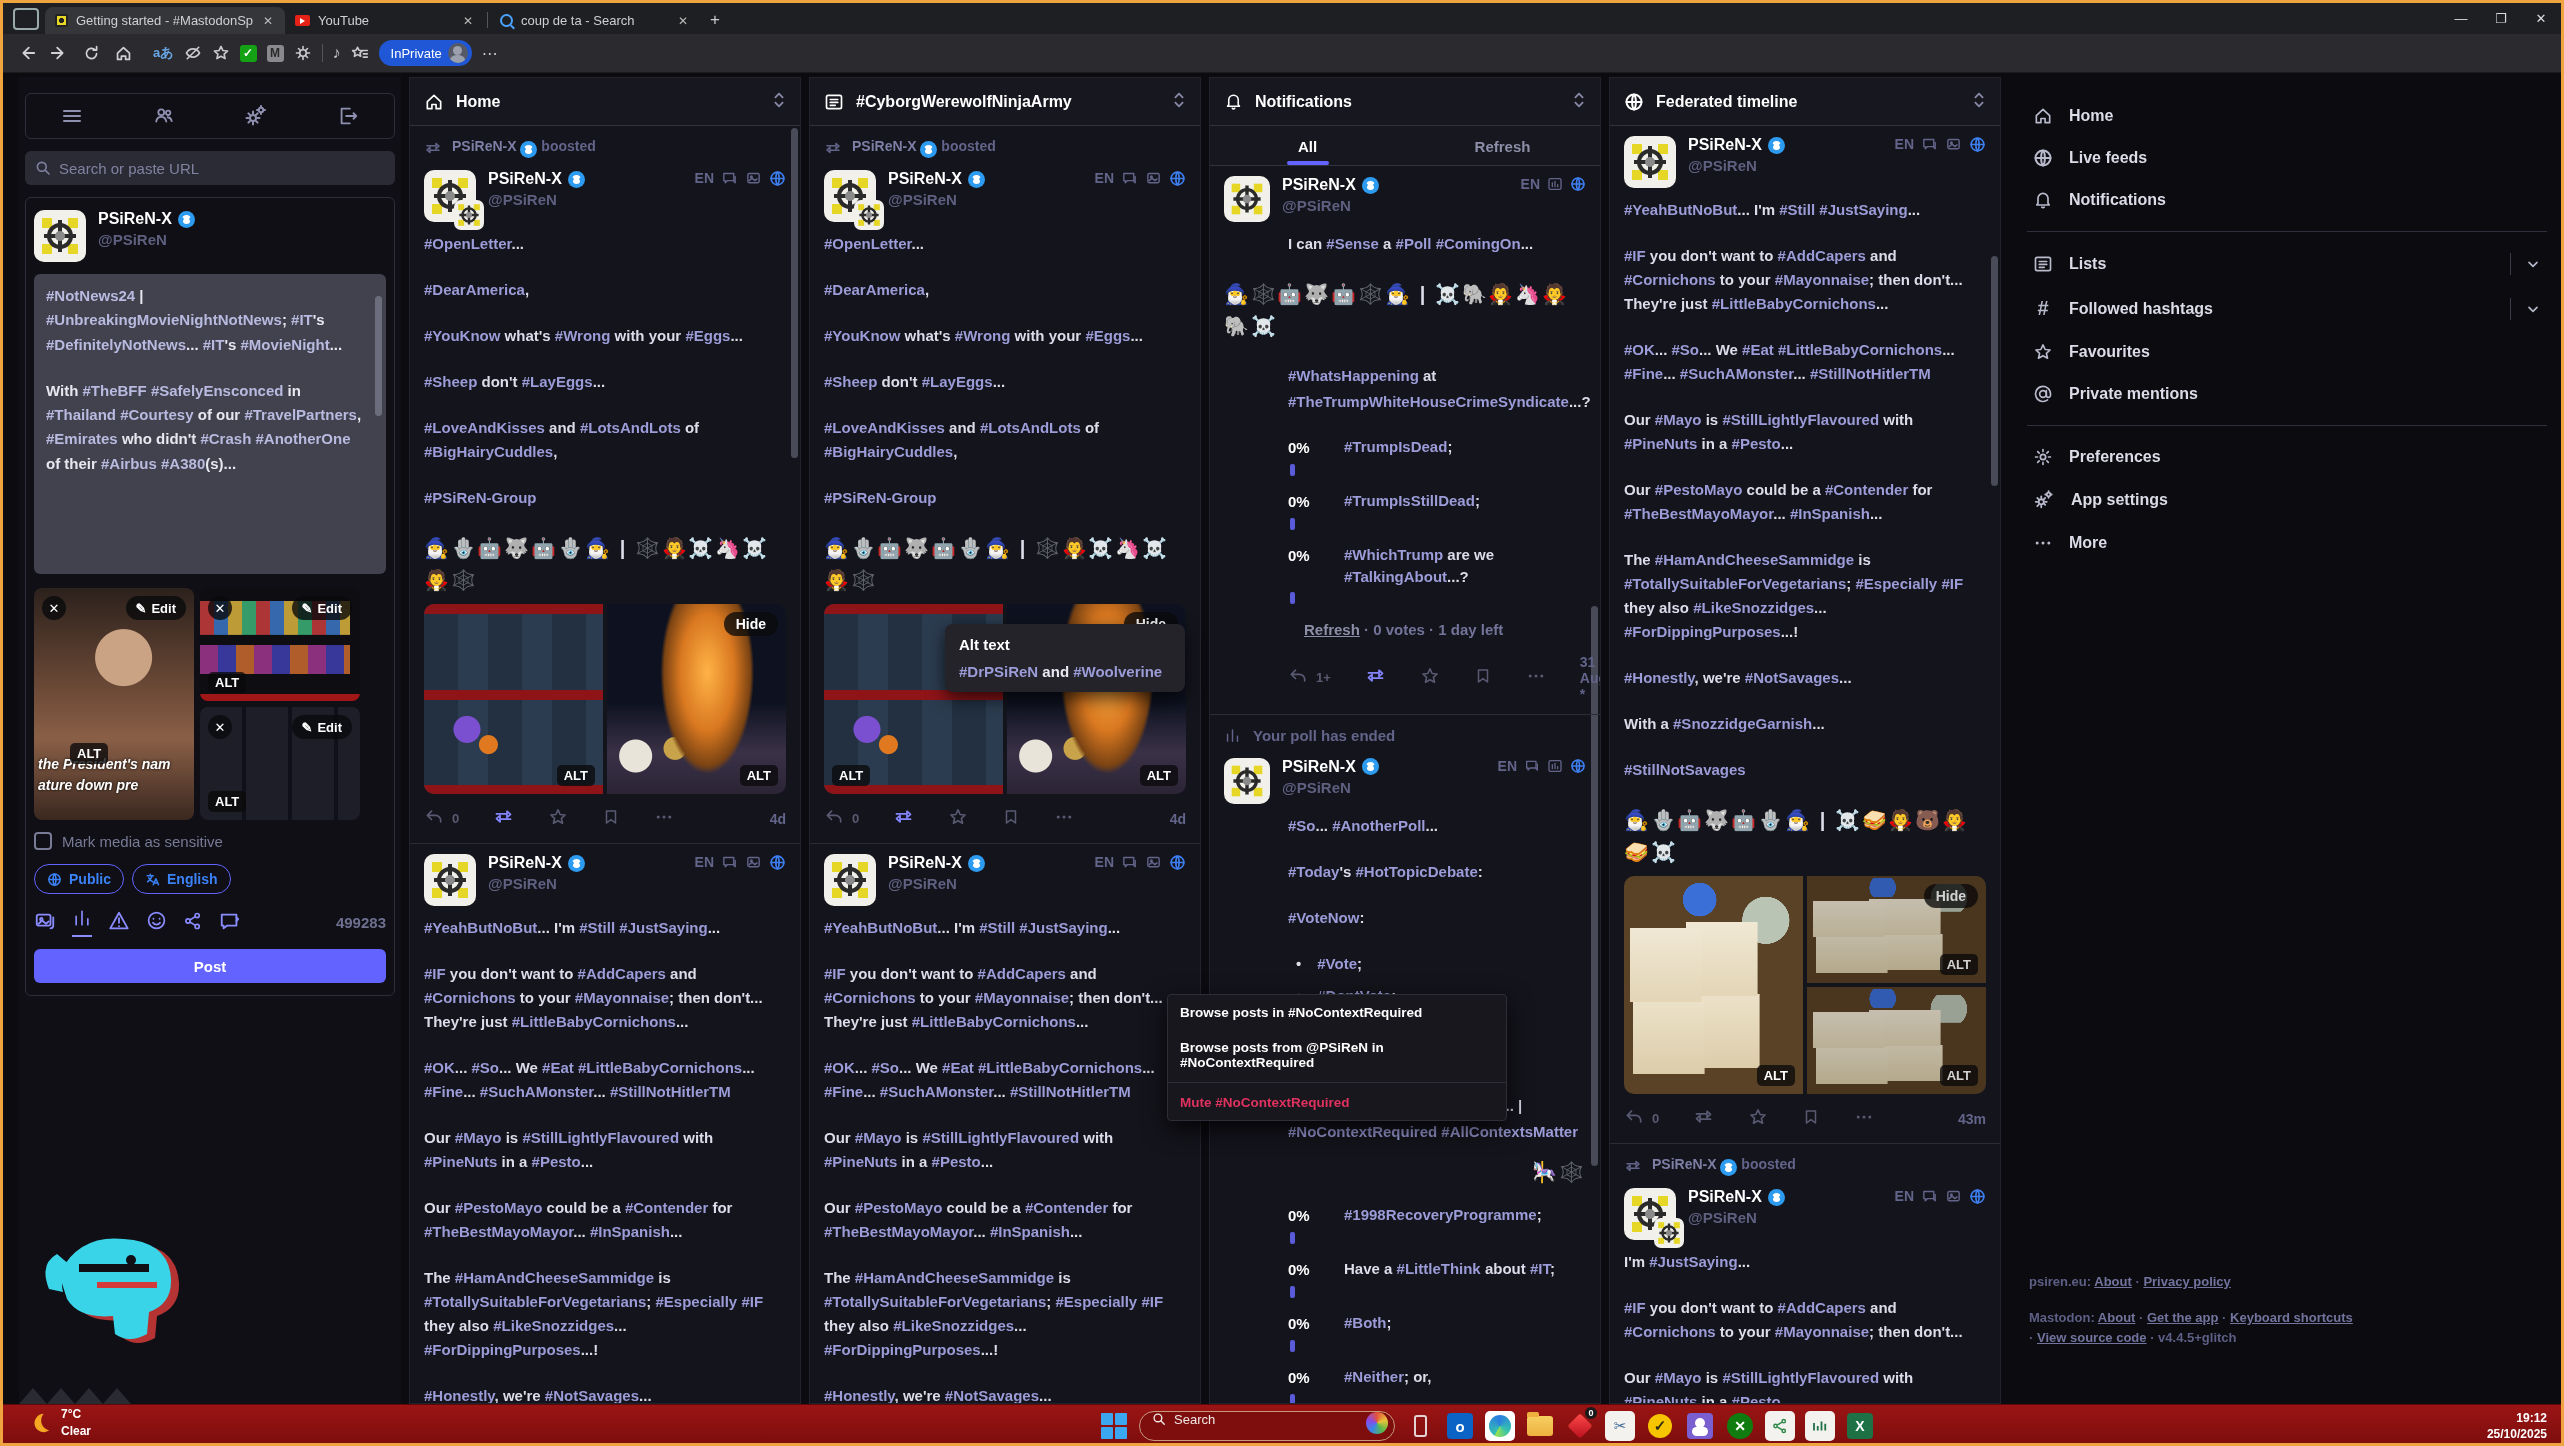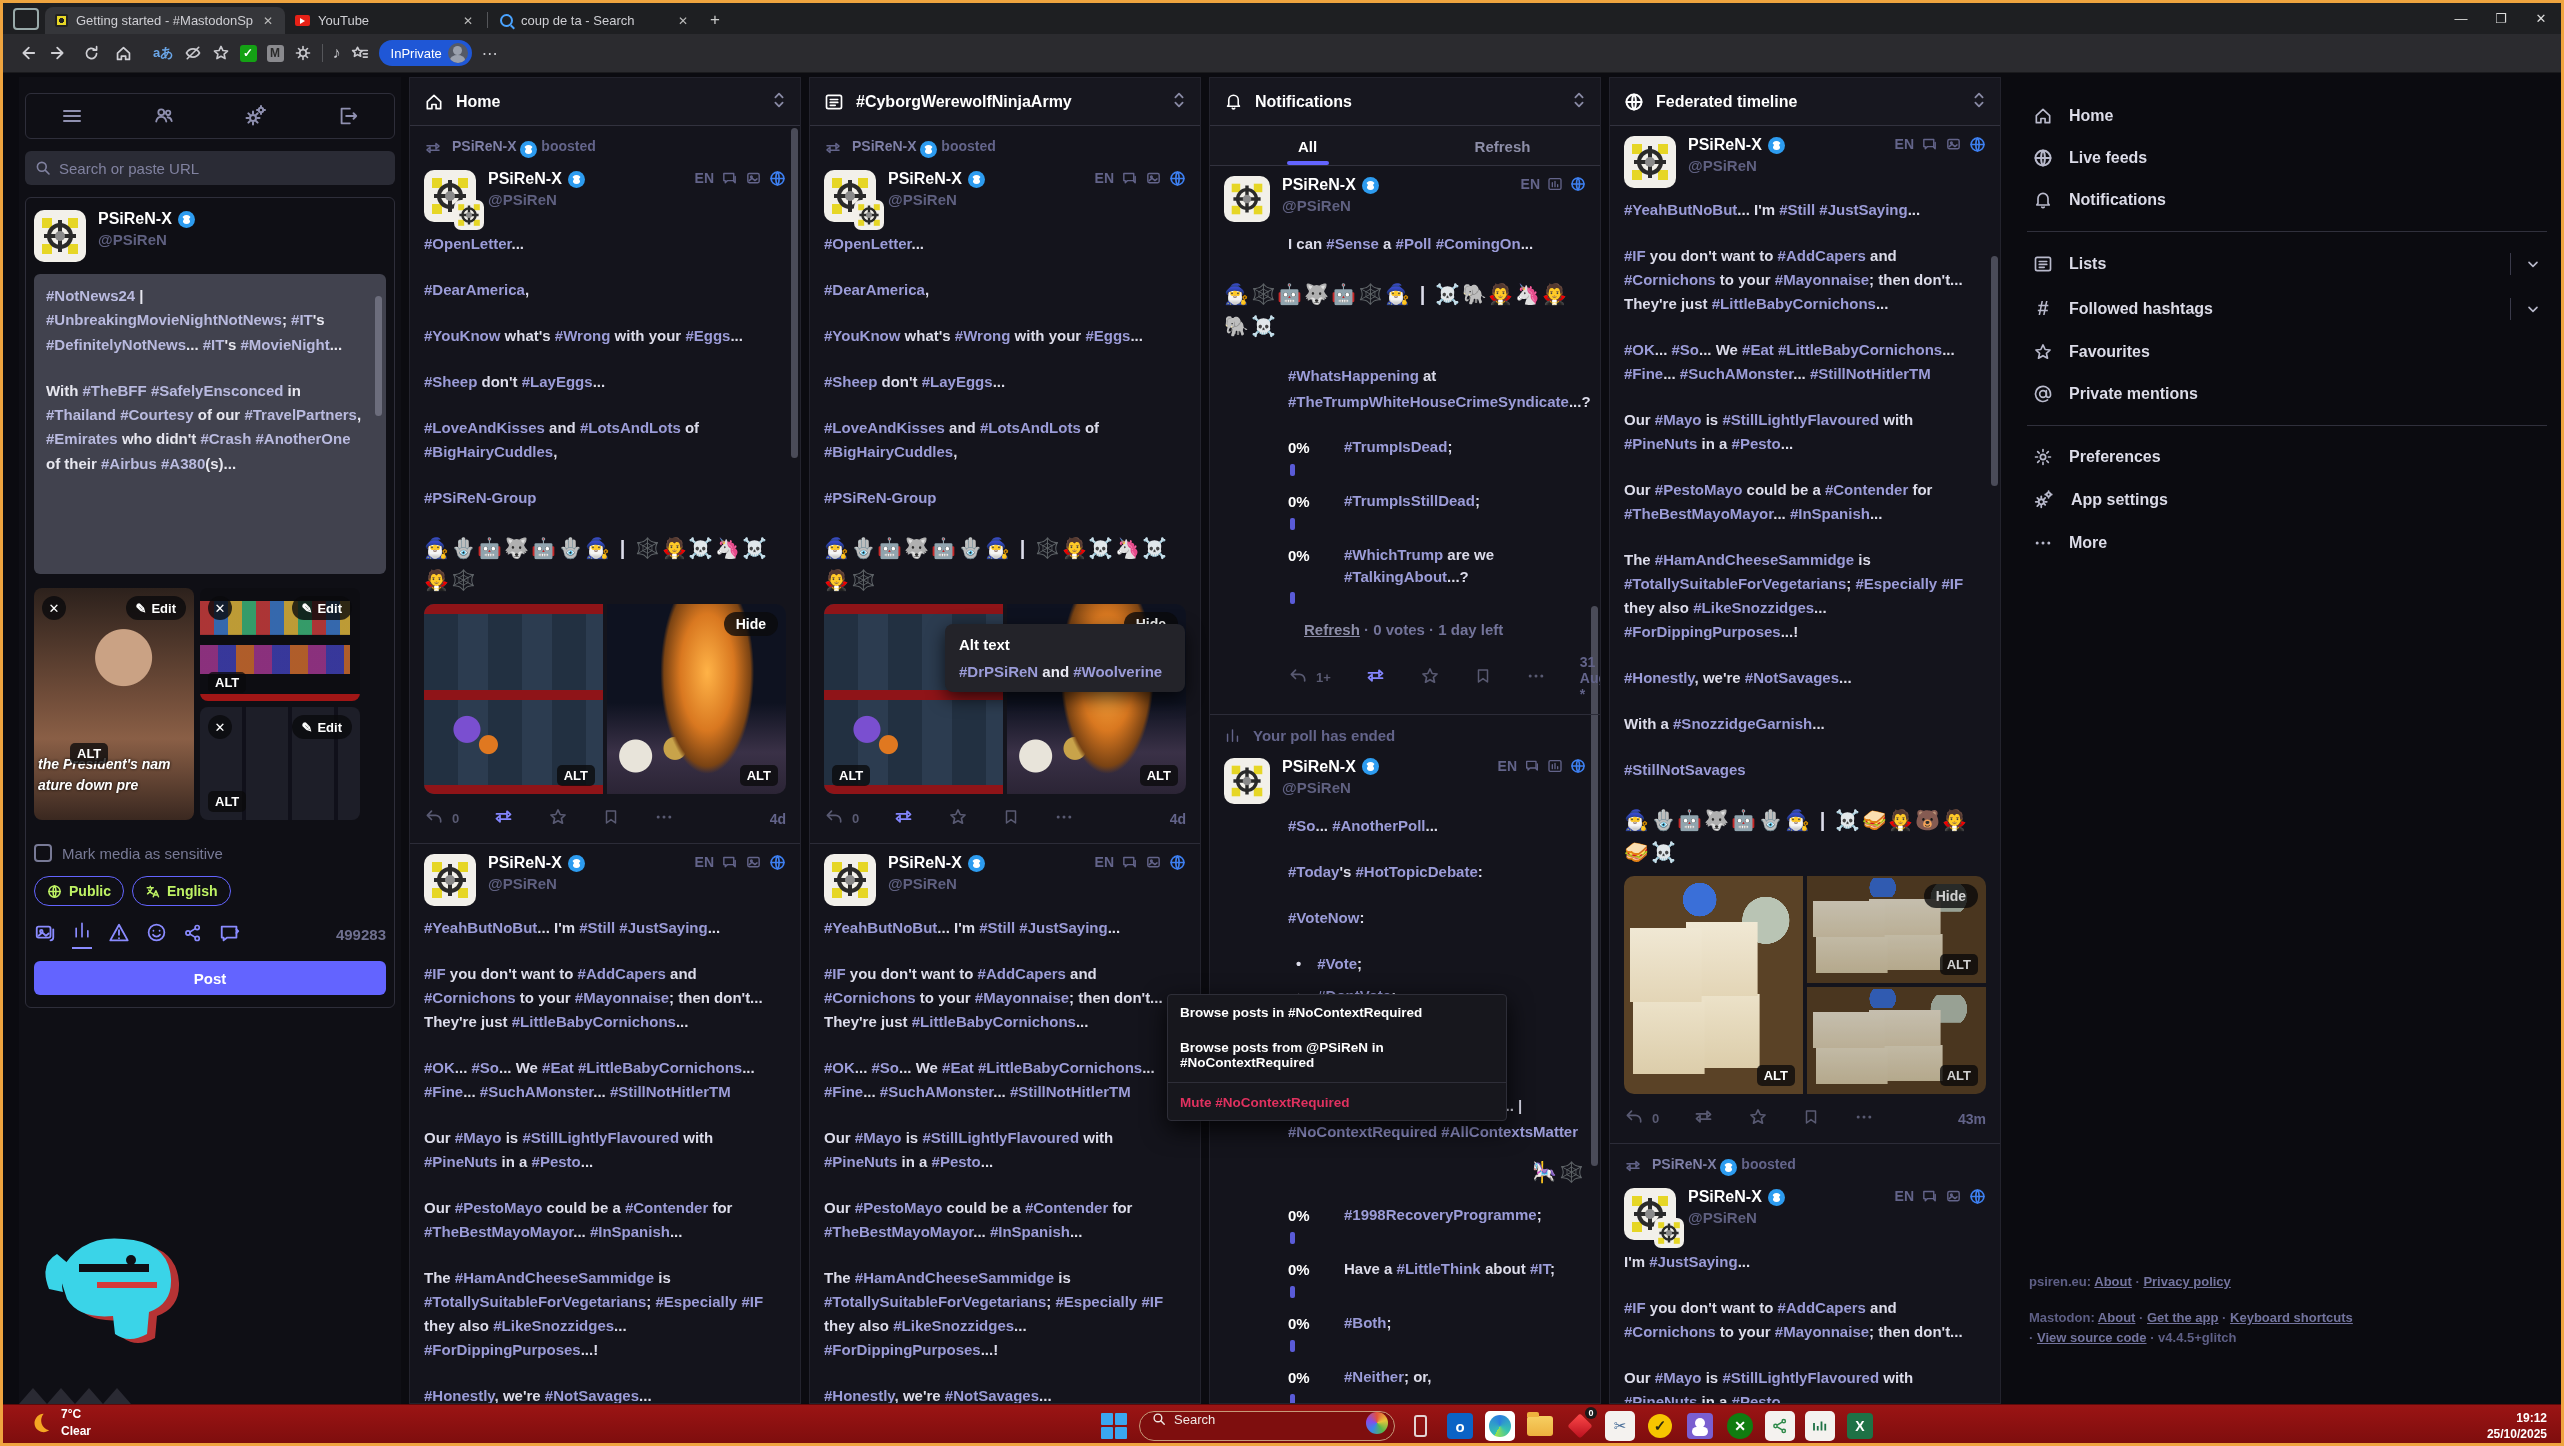--- a/index.html
+++ b/index.html
@@ -68,24 +68,24 @@
   .dscroll{position:absolute;right:4px;top:22px;width:7px;height:120px;background:#6c6d7c;border-radius:4px}
   .attach{display:flex;gap:6px;margin-top:14px}
   .att-big{position:relative;width:160px;height:232px;border-radius:8px;overflow:hidden}
   .attcol{display:flex;flex-direction:column;gap:6px}
   .att-sm{position:relative;width:160px;height:113px;border-radius:8px;overflow:hidden}
   .xbtn{position:absolute;left:8px;top:8px;width:24px;height:24px;border-radius:50%;background:rgba(10,10,12,.8);color:#fff;font-size:13px;display:flex;align-items:center;justify-content:center}
   .editbtn{position:absolute;right:8px;top:8px;height:24px;border-radius:13px;background:rgba(10,10,12,.8);color:#fff;font-size:13px;font-weight:bold;display:flex;align-items:center;gap:5px;padding:0 10px}
   .altbadge{position:absolute;left:8px;bottom:8px;background:rgba(10,10,12,.78);color:#fff;font-weight:bold;font-size:13px;border-radius:5px;padding:3px 7px}
   .altbadge.right{left:auto;right:8px}
   .gifcap{position:absolute;left:0;right:0;bottom:24px;color:#fff;font-style:italic;font-weight:bold;font-size:14px;text-shadow:0 0 3px #000;line-height:1.5;padding:0 4px}
-  .senscheck{display:flex;align-items:center;gap:10px;margin-top:24px;color:#787a96;font-size:15px}
+  .senscheck{display:flex;align-items:center;gap:10px;margin-top:12px;color:#787a96;font-size:15px}
   .cbx{width:18px;height:18px;border:2px solid #787a96;border-radius:4px}
   .pills{display:flex;gap:8px;margin-top:14px}
-  .pill{height:30px;border:1px solid #6364ff;border-radius:15px;color:#bef264;font-size:14px;font-weight:bold;display:flex;align-items:center;gap:7px;padding:0 12px}
+  .pill{height:30px;border:1px solid #6364ff;border-radius:15px;color:#3b82f6;font-size:14px;font-weight:bold;display:flex;align-items:center;gap:7px;padding:0 12px}
   .cicons{display:flex;align-items:center;gap:16px;margin-top:14px;color:#8a8bff}
   .ccount{margin-left:auto;color:#6f7090;font-size:15px;font-weight:bold}
   .postbtn{margin-top:12px;height:34px;background:#6364ff;border-radius:6px;color:#fff;font-weight:bold;font-size:15px;display:flex;align-items:center;justify-content:center}
   .mascot{position:absolute;left:0;bottom:0;width:260px;height:210px}
 
   
   .boostrow{display:flex;align-items:center;gap:10px;padding:12px 14px 2px 14px;color:#63648a;font-size:14px;font-weight:bold}
   .boostrow .bname{color:#7e7fa6}
   .post{padding:10px 14px 12px 14px;border-bottom:1px solid #2c2c38;position:relative}
   .phead{display:flex;gap:12px}

